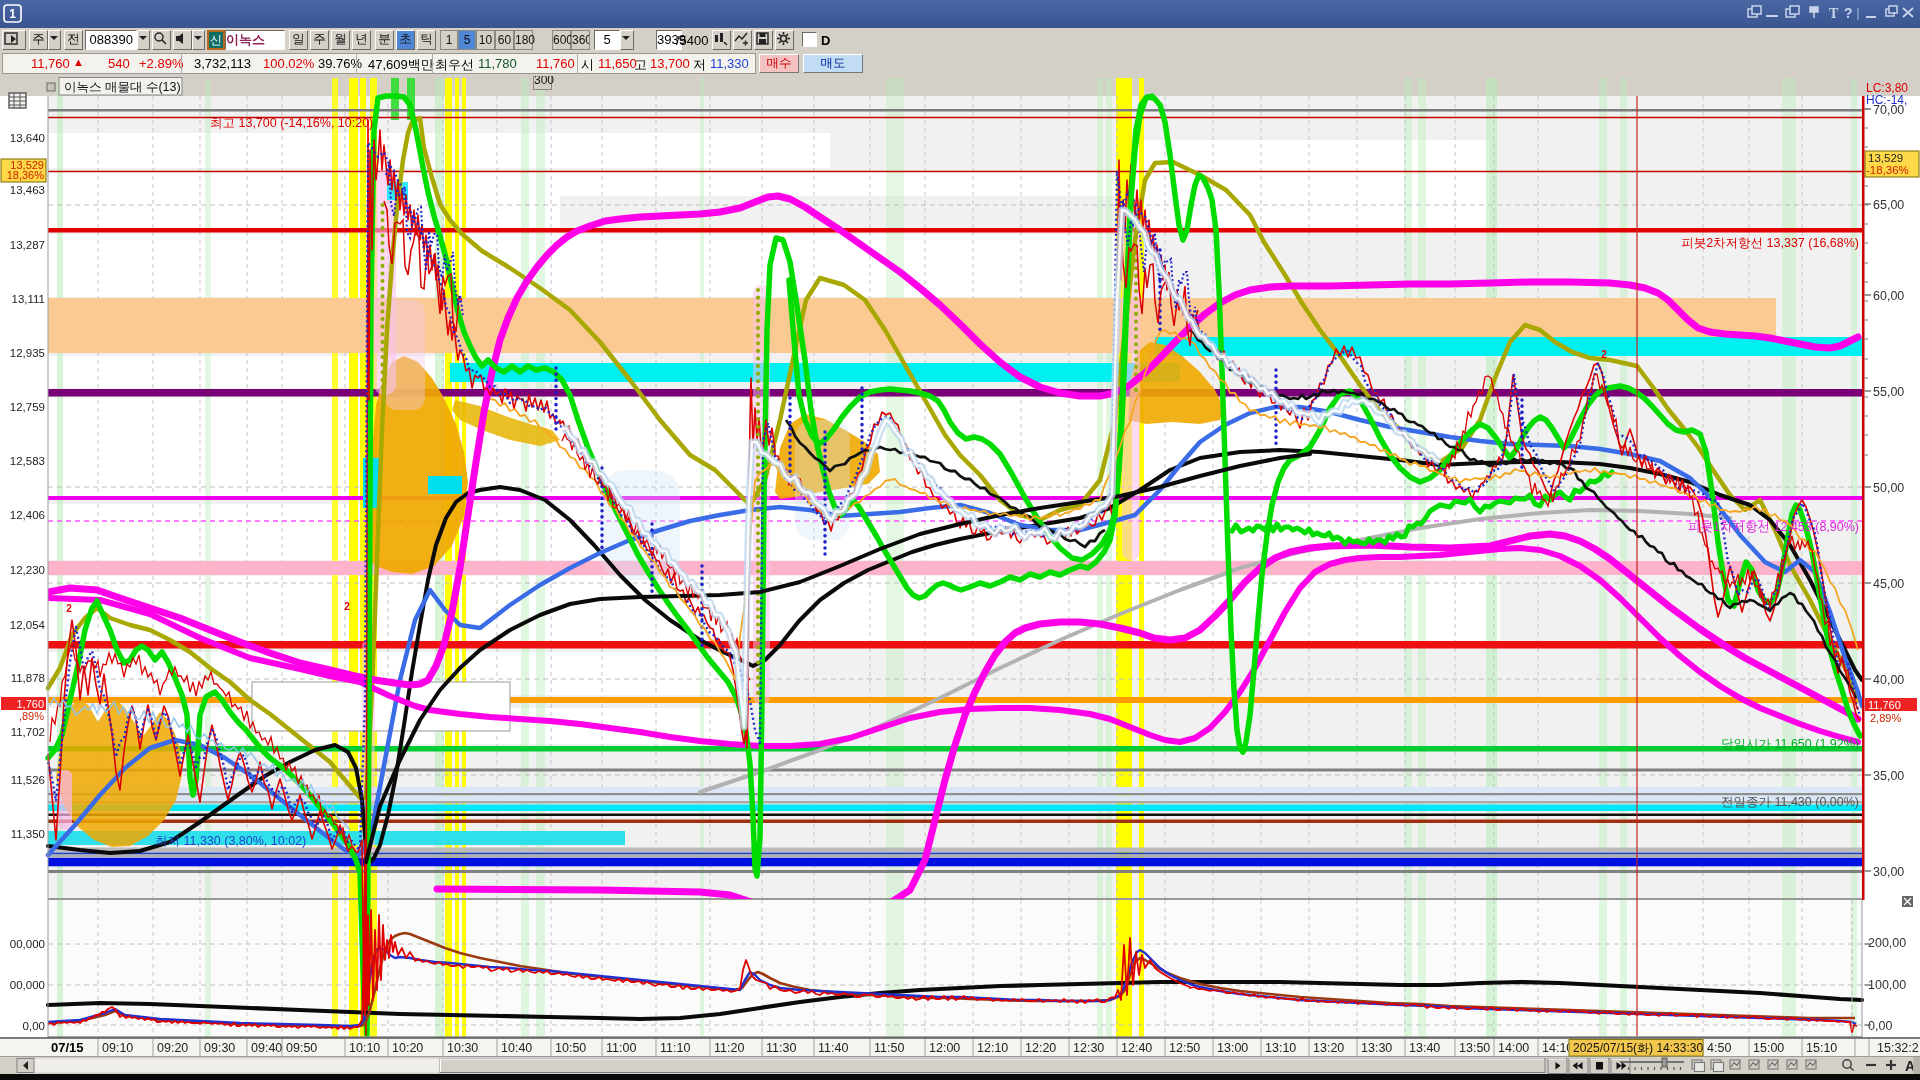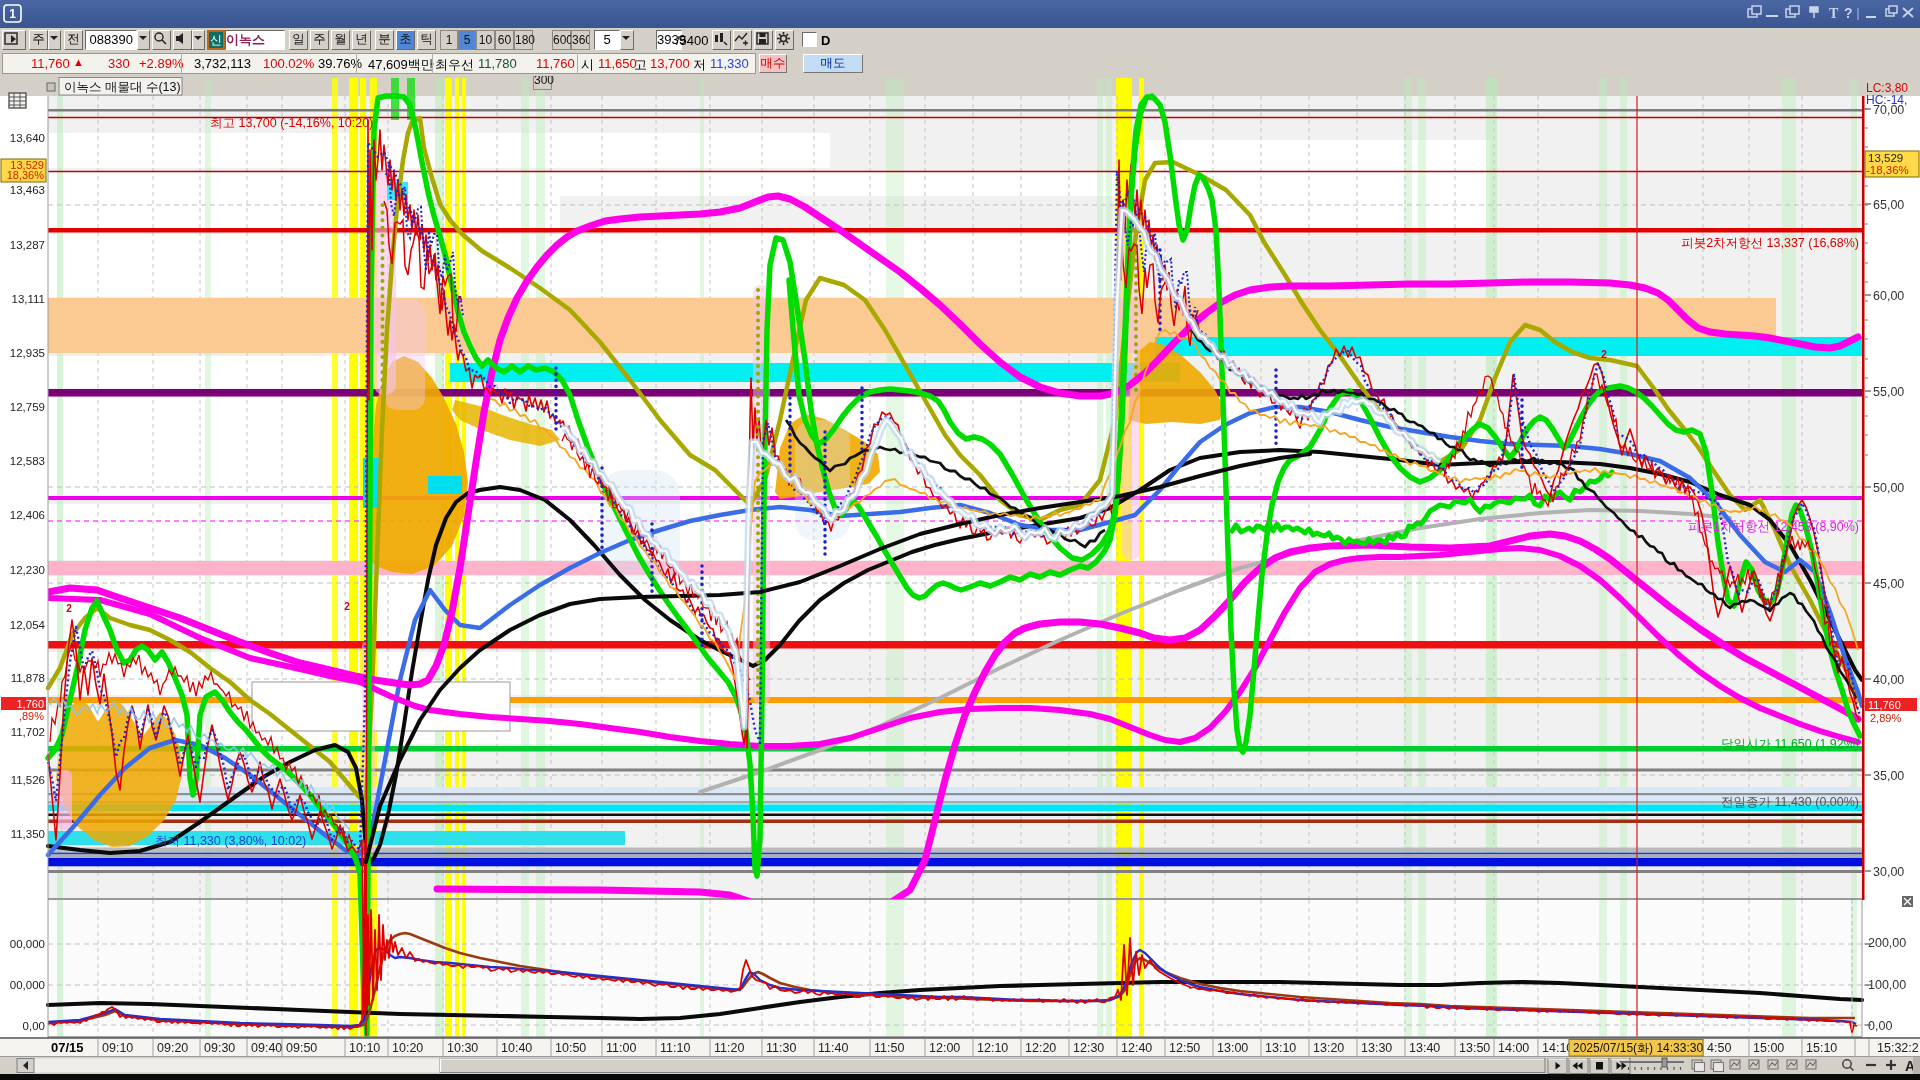--- a/index.html
+++ b/index.html
@@ -576,34 +576,34 @@
           </g>
         </svg>
       </div>
  <div class="inp" style="left:802px;top:4px;width:15px;height:15px;"></div>
  <div class="abs" style="left:821px;top:5px;font-size:13px;font-weight:bold;">D</div>
 </div>
 <div id="inforow" class="abs">
  <div id="infopanel"></div>
  <div class="iv" style="left:31px;top:4px;color:#e00000;">11,760</div>
  <div class="iv" style="left:73px;top:4px;color:#e00000;font-size:11px;">▲</div>
- <div class="iv" style="left:108px;top:4px;color:#e00000;">330</div>
+ <div class="iv" style="left:108px;top:4px;color:#e00000;">540</div>
  <div class="iv" style="left:139px;top:4px;color:#e00000;">+2.89%</div>
  <div class="sep" style="left:181px;top:1px;"></div>
  <div class="iv" style="left:194px;top:4px;">3,732,113</div>
  <div class="iv" style="left:263px;top:4px;color:#e00000;">100.02%</div>
  <div class="iv" style="left:318px;top:4px;">39.76%</div>
  <div class="sep" style="left:356px;top:1px;"></div>
  <div class="iv" style="left:368px;top:4px;">47,609백만</div>
  <div class="sep" style="left:432px;top:1px;"></div>
  <div class="iv" style="left:435px;top:4px;">최우선</div>
  <div class="iv" style="left:478px;top:4px;color:#14532d;">11,780</div>
  <div class="iv" style="left:536px;top:4px;color:#e00000;">11,760</div>
  <div class="sep" style="left:577px;top:1px;"></div>
  <div class="iv" style="left:581px;top:4px;">시</div>
  <div class="iv" style="left:598px;top:4px;color:#e00000;">11,650</div>
  <div class="iv" style="left:634px;top:4px;">고</div>
  <div class="iv" style="left:650px;top:4px;color:#e00000;">13,700</div>
  <div class="iv" style="left:693px;top:4px;">저</div>
  <div class="iv" style="left:710px;top:4px;color:#2244dd;">11,330</div>
- <div class="abs" style="left:759px;top:2px;width:28px;height:19px;background:#f4c2c2;border:1px solid #777;border-top-color:#fff;border-left-color:#fff;color:#cc0000;font-size:12.5px;text-align:center;line-height:17px;">매수</div>
+ <div class="abs" style="left:759px;top:2px;width:40px;height:19px;background:#f4c2c2;border:1px solid #777;border-top-color:#fff;border-left-color:#fff;color:#cc0000;font-size:12.5px;text-align:center;line-height:17px;">매수</div>
  <div class="abs" style="left:803px;top:2px;width:60px;height:19px;background:#c2dcf4;border:1px solid #777;border-top-color:#fff;border-left-color:#fff;color:#002299;font-size:12.5px;text-align:center;line-height:17px;">매도</div>
 </div>
 </div>
 </body></html>

